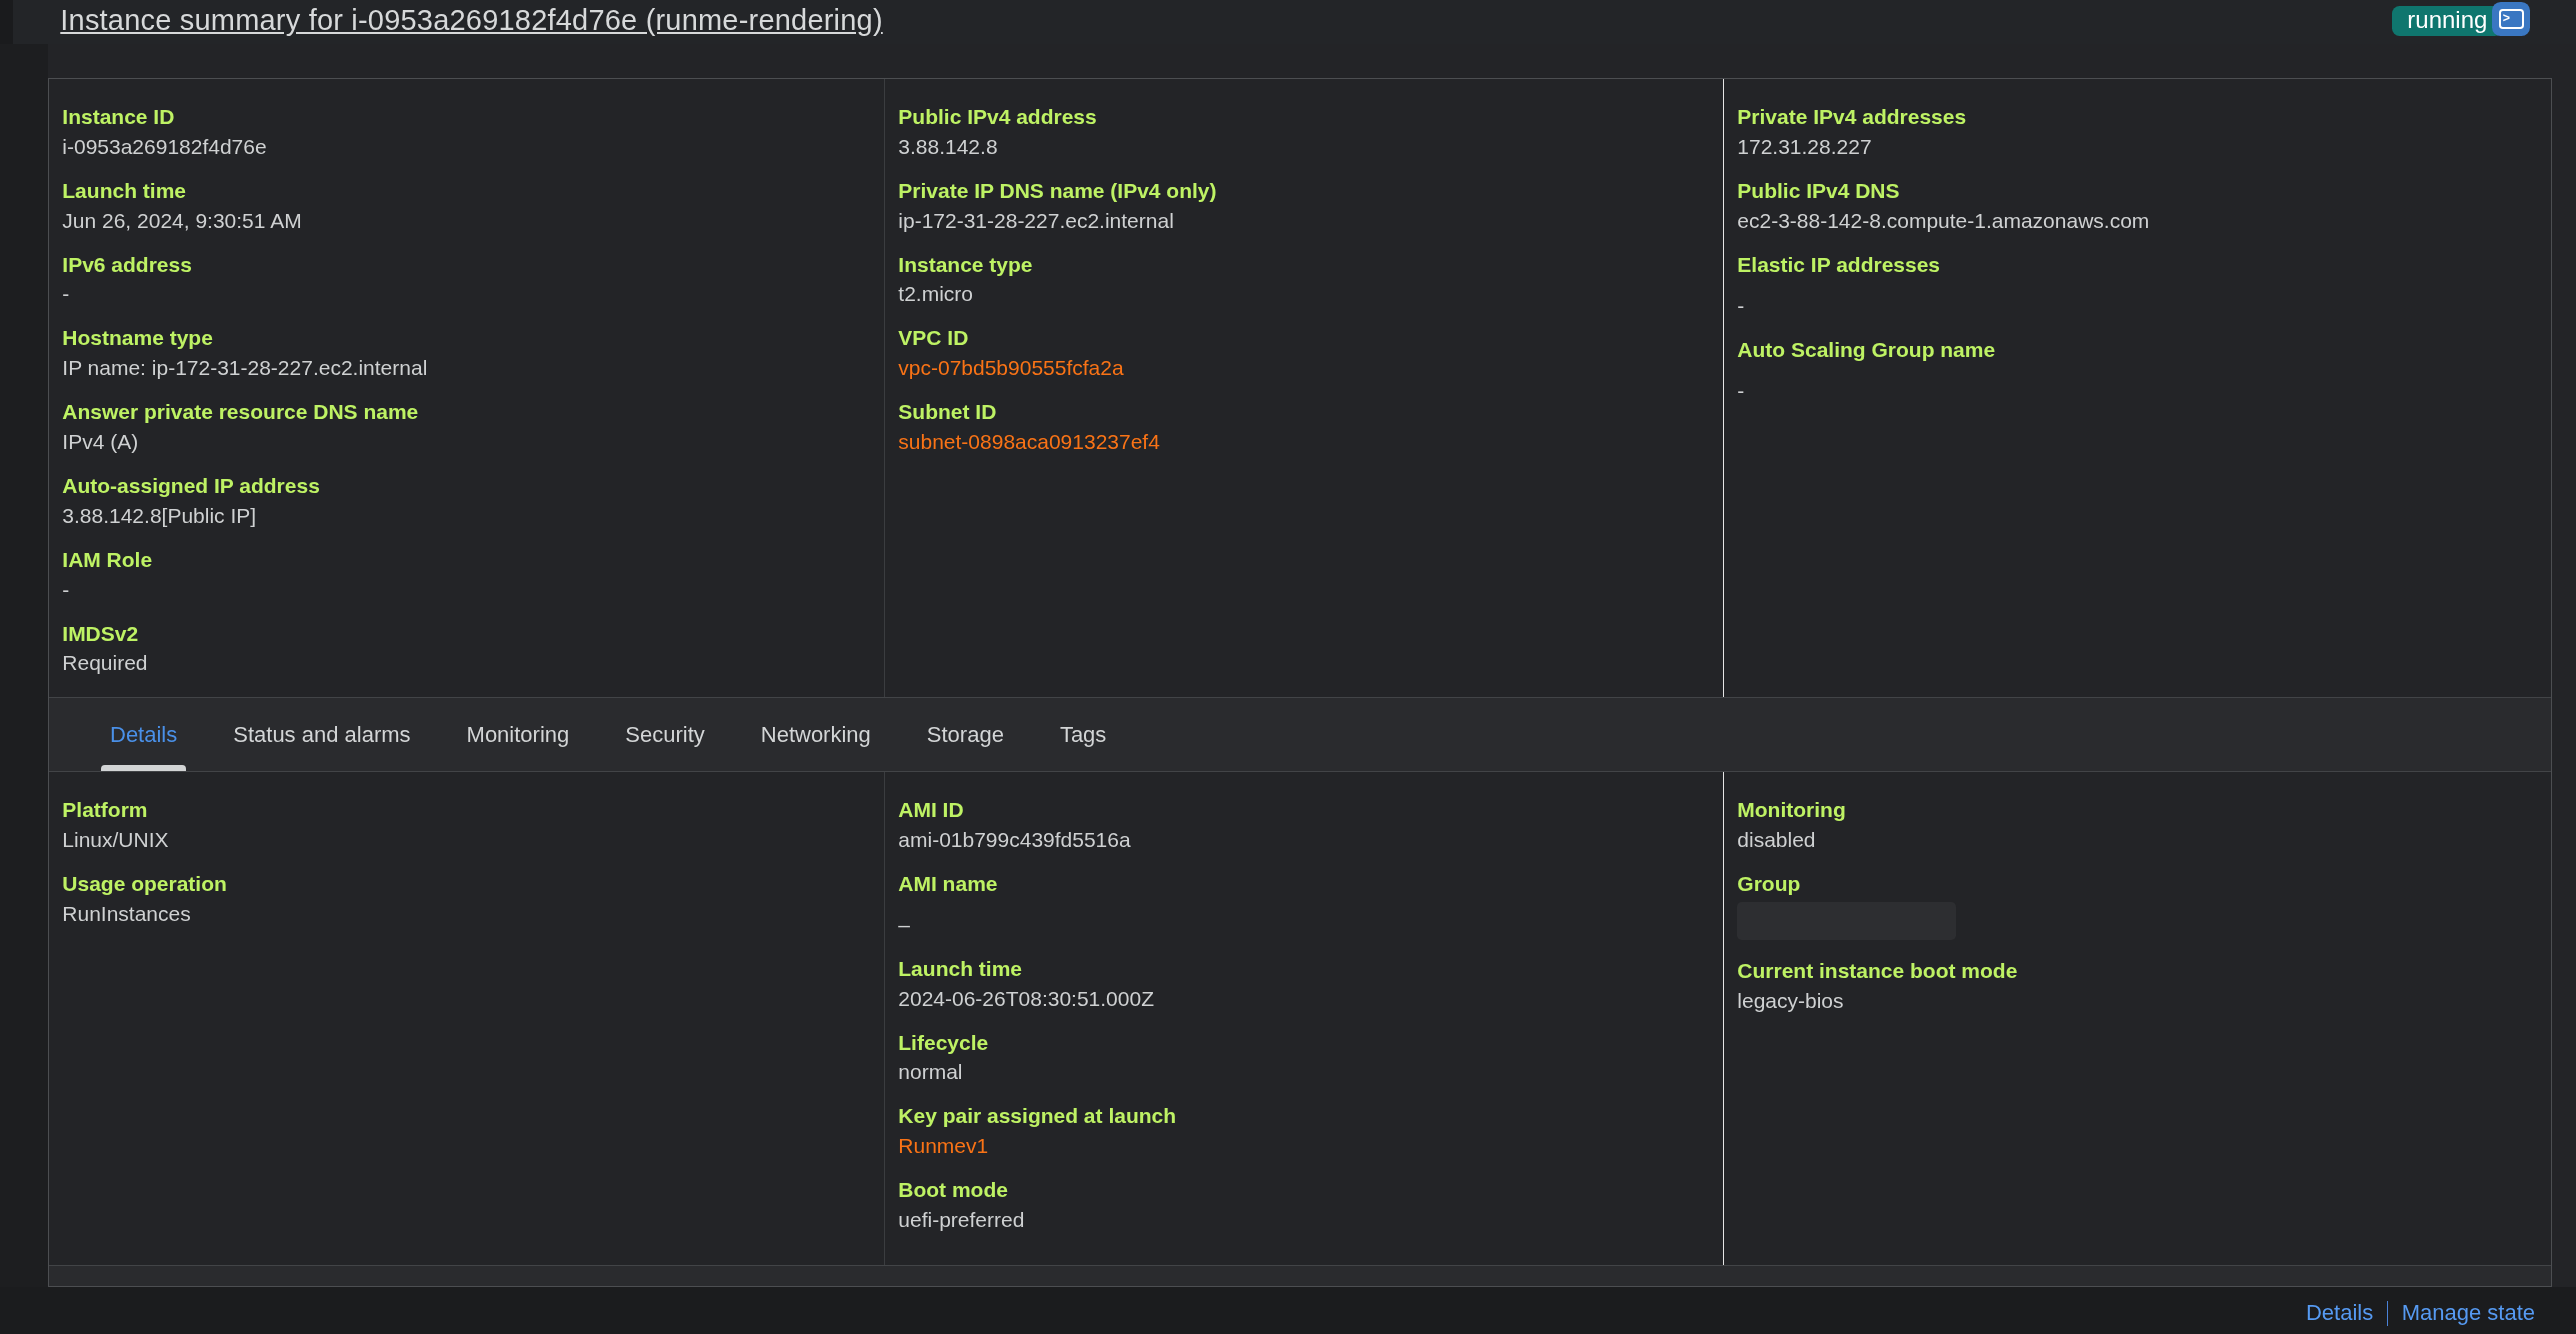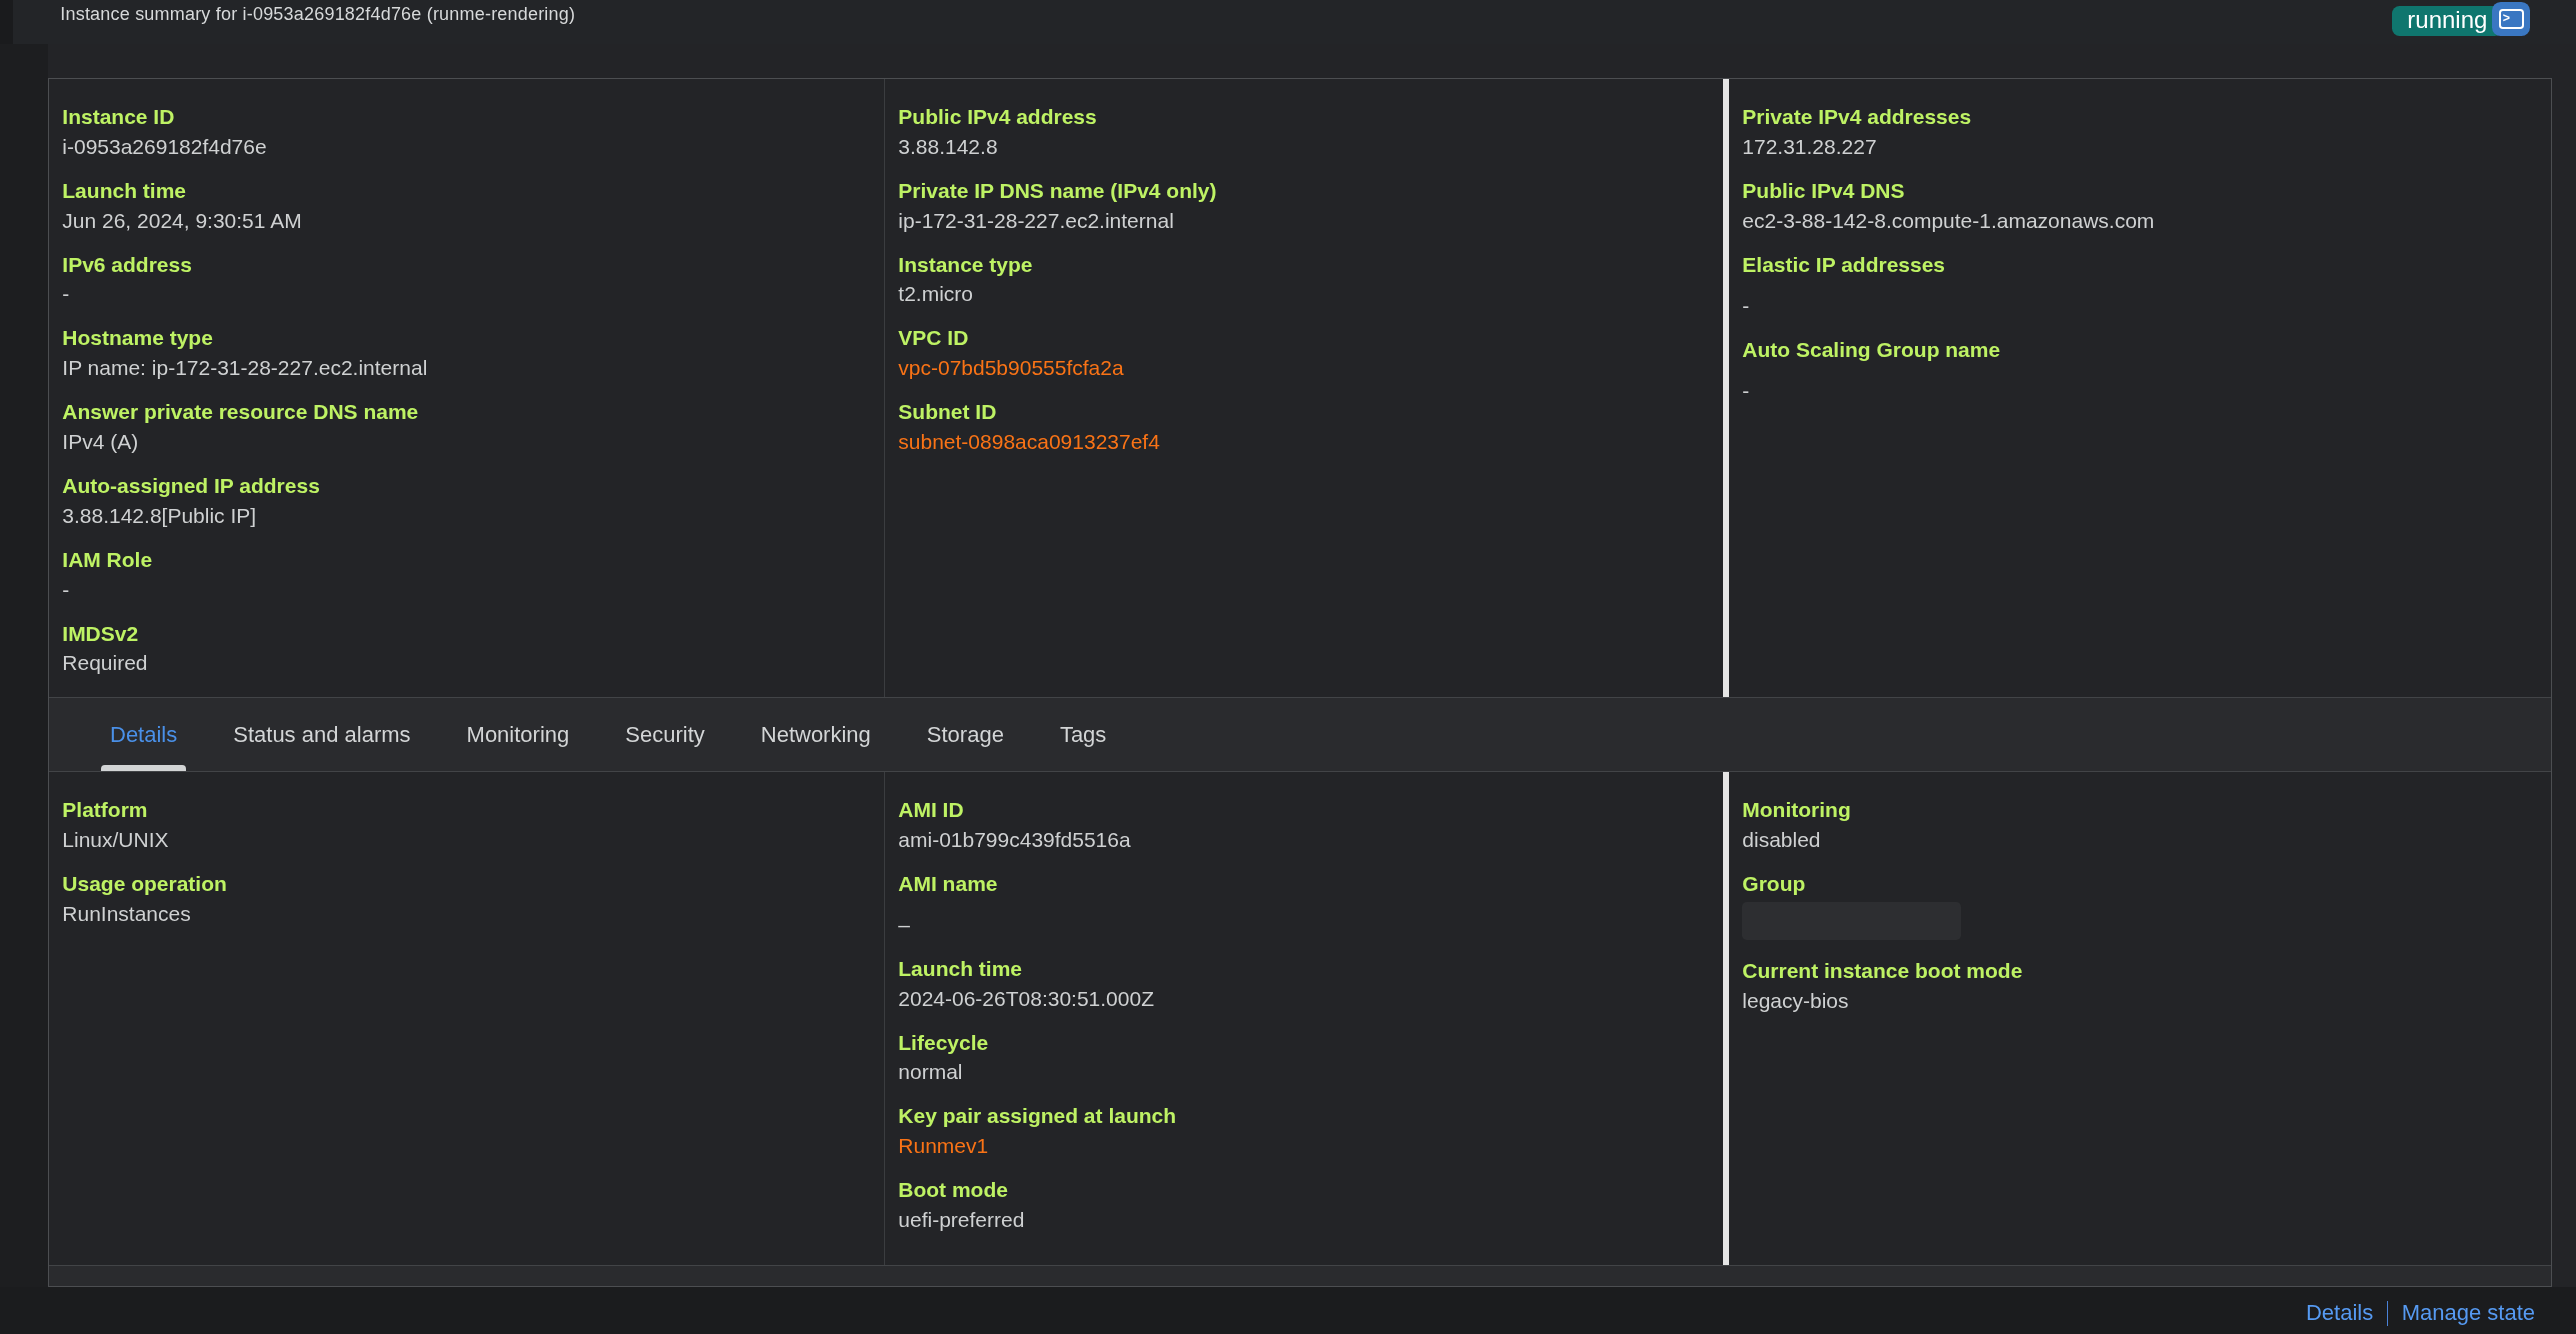--- a/index.html
+++ b/index.html
@@ -13,21 +13,21 @@
   }
   
   .left-gutter  { position:absolute; left:0; top:44px; width:48px; height:1243px; background:#1d1e20; }
   .topleft-dark { position:absolute; left:0; top:0; width:13.3px; height:44px; background:#1a1b1d; }
   .bottom-strip { position:absolute; left:0; top:1287px; width:2576px; height:48px; background:#1b1c1e; }
 
   
   .header { position:absolute; left:13.3px; top:0; width:2563px; height:44px; background:#232528; }
   .page-title {
     position:absolute; left:47px; top:3.8px;
-    font-size:18px; font-weight:500; color:#d7d9da; letter-spacing:0.2px;
+    font-size:29px; font-weight:500; color:#d7d9da; letter-spacing:0.2px;text-decoration:underline;
   }
   .status-badge {
     position:absolute; left:2379px; top:6px; height:29.5px;
     padding:0 15px; border-radius:7.6px;
     background:#0f766e; color:#ffffff;
     font-size:24px; line-height:28.5px; font-weight:400;
   }
   .terminal-btn {
     position:absolute; left:2479px; top:1.9px; width:38px; height:34px;
     border-radius:8.6px; background:#3a77c2; cursor:pointer;
@@ -45,21 +45,21 @@
   .widget {
     position:absolute; left:48px; top:78px; width:2504px; height:1209px;
     background:#2a2b2e; border:1px solid #4c4e51;
   }
   .panel { display:flex; background:#232427; width:100%; }
   .panel-top { height:619px; border-bottom:1px solid #424447; }
   .panel-bottom { height:495px; border-top:1px solid #424447; border-bottom:1px solid #424447;justify-content:space-between; }
   .col { padding:25px 13.3px 0 13.3px; }
   .col-1 { width:835px; }
   .col-2 { width:839px; border-left:1px solid #3b3d40; }
-  .col-3 { flex:1; border-left:6px solid #e5e5e5; }
+  .col-3 { flex:1; border-left:1px solid #e5e5e5; }
 
   .field { margin-bottom:18px; }
   .flabel { font-size:21px; font-weight:700; color:#bef264; line-height:26px; }
   .fvalue { font-size:21px; font-weight:400; color:#cfd1d2; line-height:26px; margin-top:3.8px; white-space:pre; }
   .fvalue.link { color:#f97316; cursor:pointer; }
   .fvalue.dash-gap { margin-top:15px; }
   .redacted-block {
     margin-top:5.7px; width:219px; height:38px;
     background:#2d2e31; border-radius:4.8px;
   }

